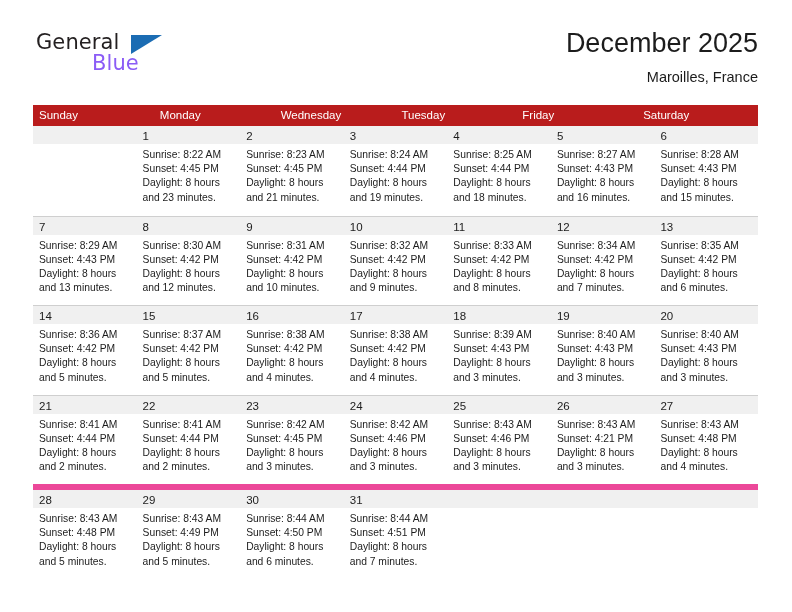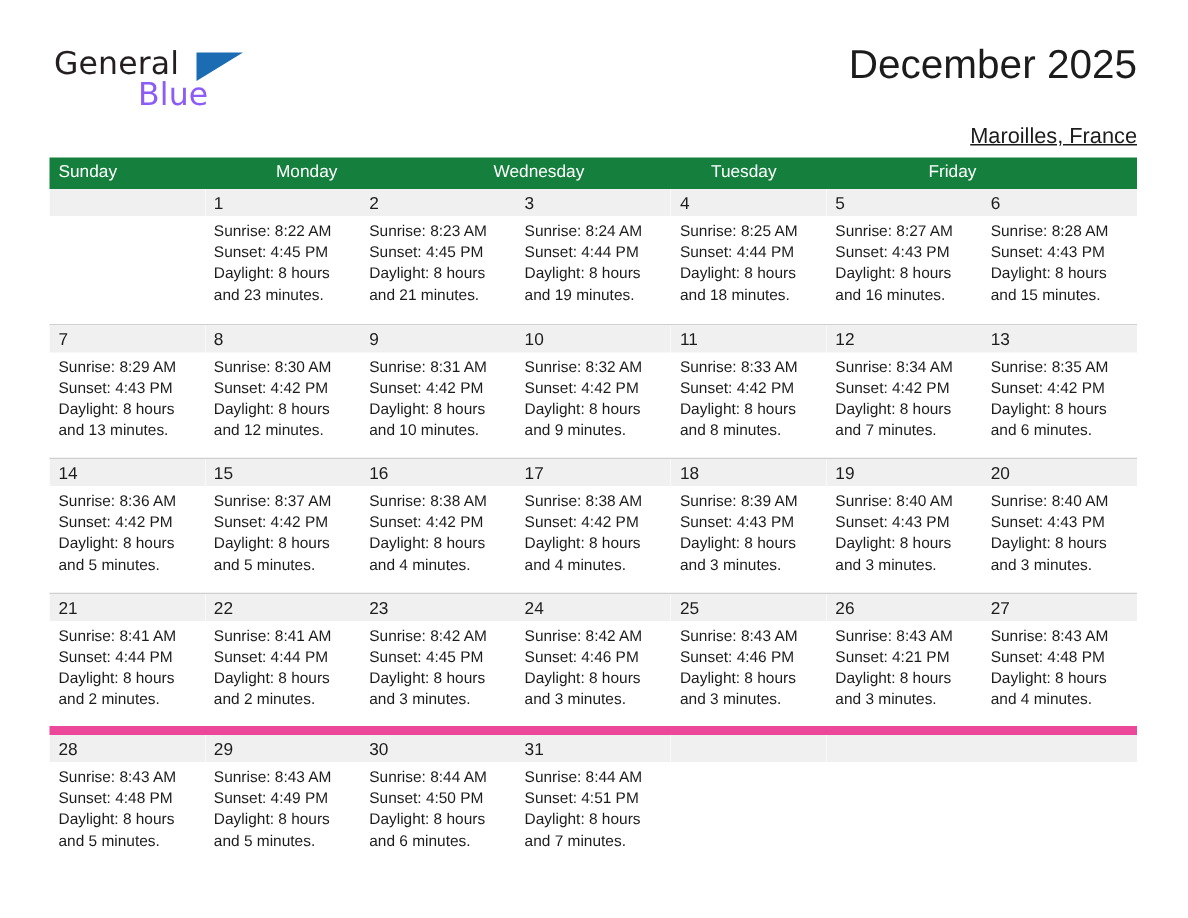--- a/index.html
+++ b/index.html
@@ -76,36 +76,35 @@
     font-size: 27px;
     font-weight: normal;
     color: #1c1c1c;
     line-height: 34px;
     white-space: nowrap;
   }
   .cal-subtitle {
     font-size: 14.5px;
     color: #1c1c1c;
     line-height: 22px;
-    margin-top: 20px;
+    margin-top: 6px;
     white-space: nowrap;
-    text-decoration: underline;
   }
 
   
   .calendar {
     position: absolute;
     left: 33px;
     top: 105px;
     width: 725px;
   }
 
   .weekday-header {
     display: flex;
-    background: #15803d;
+    background: #b91c1c;
     height: 21px;
   }
   .weekday-cell {
     flex: 1 1 0;
     color: #ffffff;
     font-size: 11.5px;
     line-height: 21px;
     padding-left: 6px;
     box-sizing: border-box;
     white-space: nowrap;
@@ -180,20 +179,21 @@
 
   </div>
 
   <div class="calendar">
     <div class="weekday-header" id="weekday-header">
         <div class="weekday-cell">Sunday</div>
         <div class="weekday-cell">Monday</div>
         <div class="weekday-cell">Wednesday</div>
         <div class="weekday-cell">Tuesday</div>
         <div class="weekday-cell">Friday</div>
+        <div class="weekday-cell">Saturday</div>
       </div>
     <div id="weeks-container">
         <div class="week-row first">
           <div class="day-cell empty">
             <div class="day-num-band"><span class="day-num"></span></div>
             <div class="day-body">
               <div class="day-line"></div>
               <div class="day-line"></div>
               <div class="day-line"></div>
               <div class="day-line"></div>

